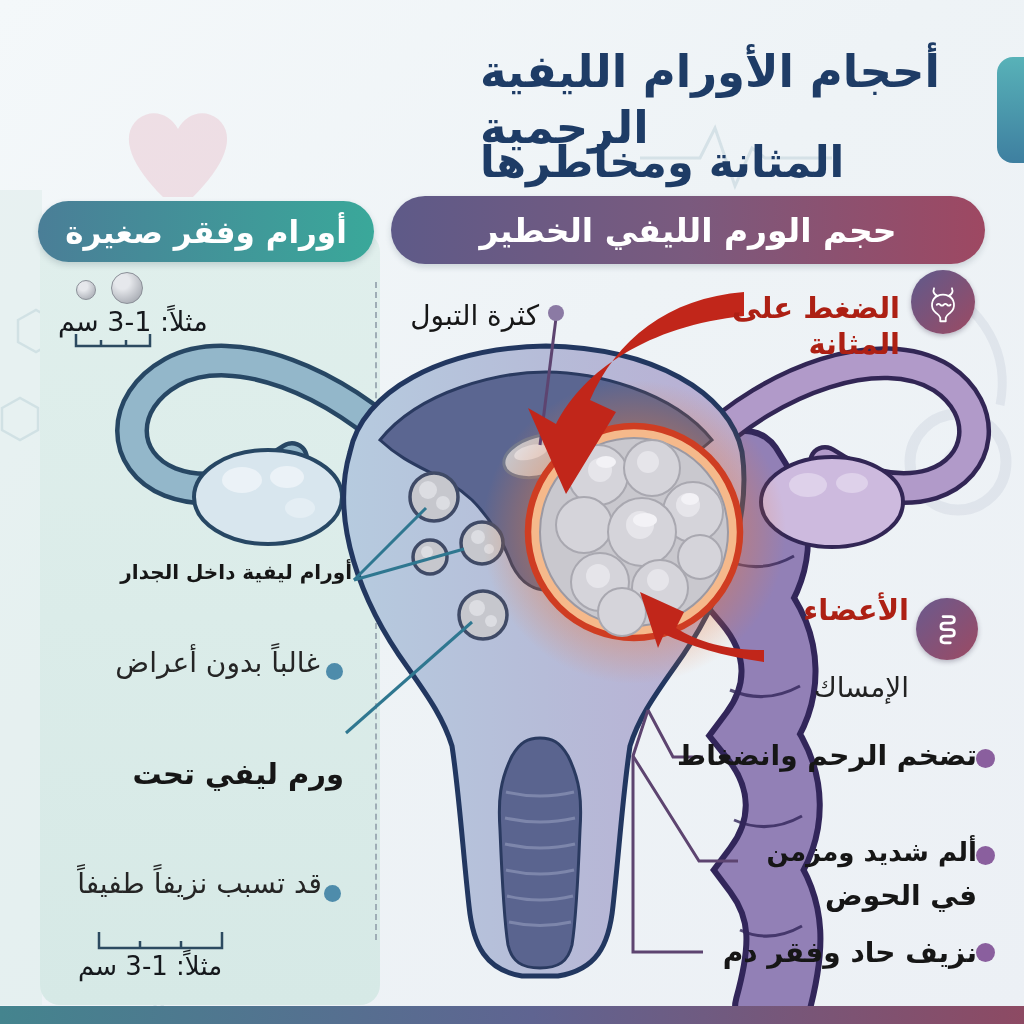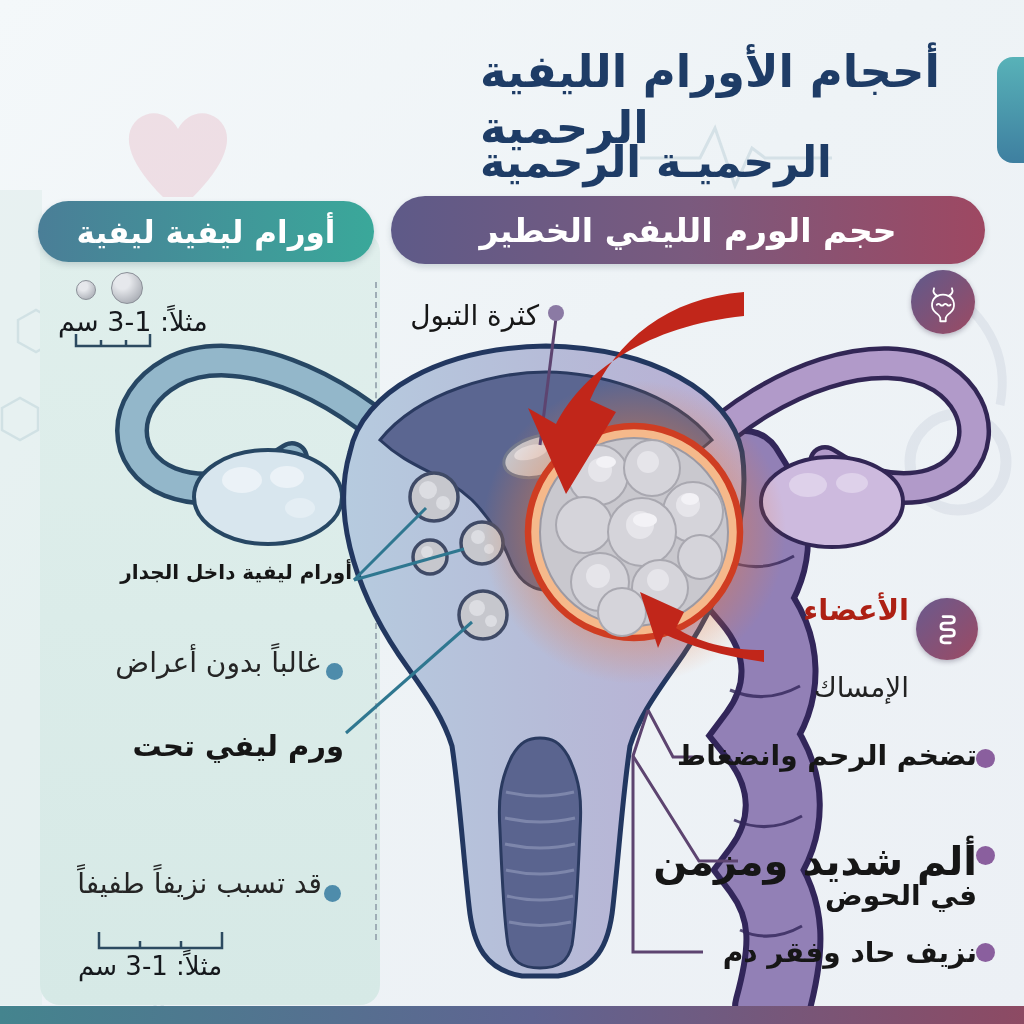--- a/index.html
+++ b/index.html
@@ -175,53 +175,54 @@
 
     <g stroke="#2c4a60" stroke-width="2.5" fill="none">
       <path d="M 76 334 L 76 346 L 150 346 L 150 334 M 101 340 L 101 346 M 126 340 L 126 346"></path>
     </g>
     <g stroke="#2c4a60" stroke-width="2.5" fill="none">
       <path d="M 99 932 L 99 948 L 222 948 L 222 932 M 140 941 L 140 948 M 181 941 L 181 948"></path>
     </g>
   </svg>
 
   <div class="lbl bold center" style="left:480px;top:44px;width:515px;font-size:45px;color:#1e3c66;">أحجام الأورام الليفية الرحمية</div>
-  <div class="lbl bold center" style="left:480px;top:136px;width:515px;font-size:43px;color:#1e3c66;">الرحميـة الرحمية</div>
+  <div class="lbl bold center" style="left:480px;top:136px;width:515px;font-size:43px;color:#1e3c66;">المثانة ومخاطرها</div>
   <div class="abs" style="left:997px;top:57px;width:46px;height:106px;border-radius:16px;
               background:linear-gradient(180deg,#58b2b8,#3e7fa0);"></div>
 
   <div class="pill" style="left:38px;top:201px;width:336px;height:61px;border-radius:31px;font-size:31px;
               background:linear-gradient(90deg,#4a7e97,#3aa89a);">
-    <span style="direction:rtl;">أورام ليفية ليفية</span>
+    <span style="direction:rtl;">أورام وفقر صغيرة</span>
   </div>
   <div class="pill" style="left:391px;top:196px;width:594px;height:68px;border-radius:34px;font-size:33px;
               background:linear-gradient(90deg,#5e5a88,#7a5a7e,#9e4862);">
     <span style="direction:rtl;">حجم الورم الليفي الخطير</span>
   </div>
 
   <div class="abs" style="left:76px;top:280px;width:18px;height:18px;border-radius:50%;
               background:radial-gradient(circle at 35% 30%,#e6e8ec 25%,#a4a8b0 90%);border:1px solid #8b8f98;"></div>
   <div class="abs" style="left:111px;top:272px;width:30px;height:30px;border-radius:50%;
               background:radial-gradient(circle at 35% 30%,#e6e8ec 25%,#9fa3ab 90%);border:1px solid #8b8f98;"></div>
   <div class="lbl center" style="left:58px;top:305px;width:180px;font-size:27px;color:#15181c;">مثلاً: 1-3 سم</div>
 
   <div class="lbl bold" style="left:60px;top:560px;width:292px;font-size:20px;">أورام ليفية داخل الجدار</div>
 
   <div class="lbl" style="left:50px;top:645px;width:270px;font-size:28px;color:#252525;">غالباً بدون أعراض</div>
   <div class="dot" style="left:326px;top:663px;width:17px;height:17px;background:#4e8cab;"></div>
 
-  <div class="lbl bold" style="left:90px;top:728px;width:254px;font-size:29px;">ورم ليفي تحت</div>
+  <div class="lbl bold" style="left:90px;top:756px;width:254px;font-size:29px;">ورم ليفي تحت</div>
 
   <div class="lbl" style="left:40px;top:866px;width:282px;font-size:28px;color:#252525;">قد تسبب نزيفاً طفيفاً</div>
   <div class="dot" style="left:324px;top:885px;width:17px;height:17px;background:#4e8cab;"></div>
 
   <div class="lbl center" style="left:78px;top:950px;width:160px;font-size:26px;color:#15181c;">مثلاً: 1-3 سم</div>
 
   <div class="lbl" style="left:389px;top:298px;width:150px;font-size:28px;">كثرة التبول</div>
 
+  <div class="lbl red" style="left:638px;top:290px;width:262px;font-size:29px;">الضغط على المثانة</div>
   <div class="icon-circle" style="left:911px;top:270px;width:64px;height:64px;background:linear-gradient(135deg,#5f5a8c,#9c4a63);">
     <svg width="44" height="44" viewBox="0 0 64 64">
       <g stroke="#ffffff" stroke-width="2.6" fill="none" stroke-linecap="round" stroke-linejoin="round">
         <path d="M19 12 c-2 5 0 9 5 11"></path>
         <path d="M45 12 c2 5 0 9 -5 11"></path>
         <path d="M24 23 c-9 4 -11 17 -3 24 c3 3 6 4 7 8 l0 5 l8 0 l0 -5 c1 -4 4 -5 7 -8 c8 -7 6 -20 -3 -24 c-5 -2 -11 -2 -16 0 z"></path>
         <path d="M23 36 q2.5 -2.5 5 0 q2.5 2.5 5 0 q2.5 -2.5 5 0 q2.5 2.5 5 0"></path>
       </g>
     </svg>
   </div>
@@ -232,21 +233,21 @@
   <div class="icon-circle" style="left:916px;top:598px;width:62px;height:62px;background:linear-gradient(135deg,#6a5a8e,#9c4a63);">
     <svg width="42" height="42" viewBox="0 0 64 64">
       <path d="M26 13 h12 c7 0 7 10 0 10 h-10 c-7 0 -7 10 0 10 h10 c7 0 7 10 0 10 h-10 c-7 0 -7 10 0 10 h9" stroke="#ffffff" stroke-width="4.2" fill="none" stroke-linecap="round" stroke-linejoin="round"></path>
     </svg>
   </div>
   <div class="lbl" style="left:707px;top:670px;width:202px;font-size:28px;color:#222222;">الإمساك</div>
 
   <div class="lbl bold" style="left:640px;top:738px;width:337px;font-size:28px;">تضخم الرحم وانضغاط</div>
   <div class="dot" style="left:976px;top:749px;width:19px;height:19px;background:#8a5f9e;"></div>
 
-  <div class="lbl bold" style="left:640px;top:836px;width:337px;font-size:40px;">ألم شديد ومزمن</div>
+  <div class="lbl bold" style="left:640px;top:836px;width:337px;font-size:26px;">ألم شديد ومزمن</div>
   <div class="lbl bold" style="left:640px;top:878px;width:337px;font-size:28px;">في الحوض</div>
   <div class="dot" style="left:976px;top:846px;width:19px;height:19px;background:#8a5f9e;"></div>
 
   <div class="lbl bold" style="left:640px;top:935px;width:337px;font-size:28px;">نزيف حاد وفقر دم</div>
   <div class="dot" style="left:976px;top:943px;width:19px;height:19px;background:#8a5f9e;"></div>
 
   <div class="abs" style="left:0;top:1006px;width:1024px;height:18px;
               background:linear-gradient(90deg,#44848e 0%,#5f6491 52%,#8d4a63 100%);"></div>
 </div>
 

